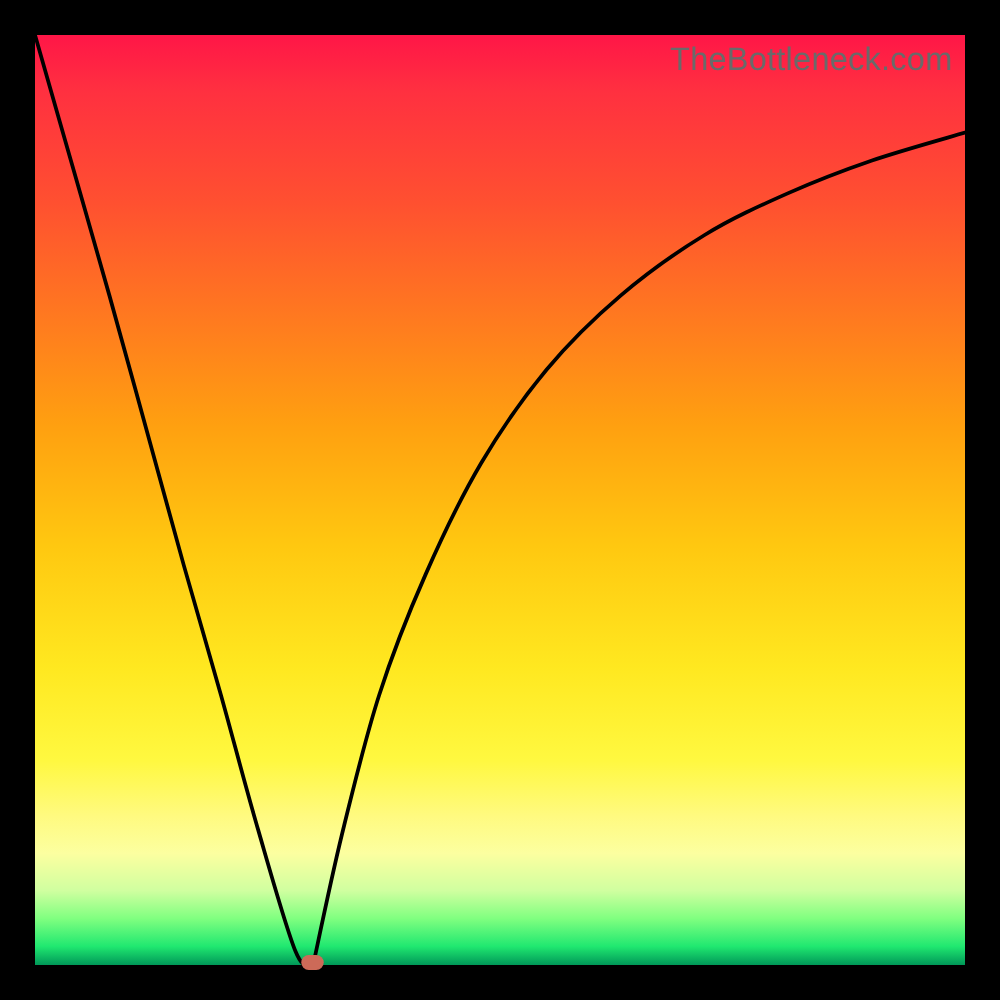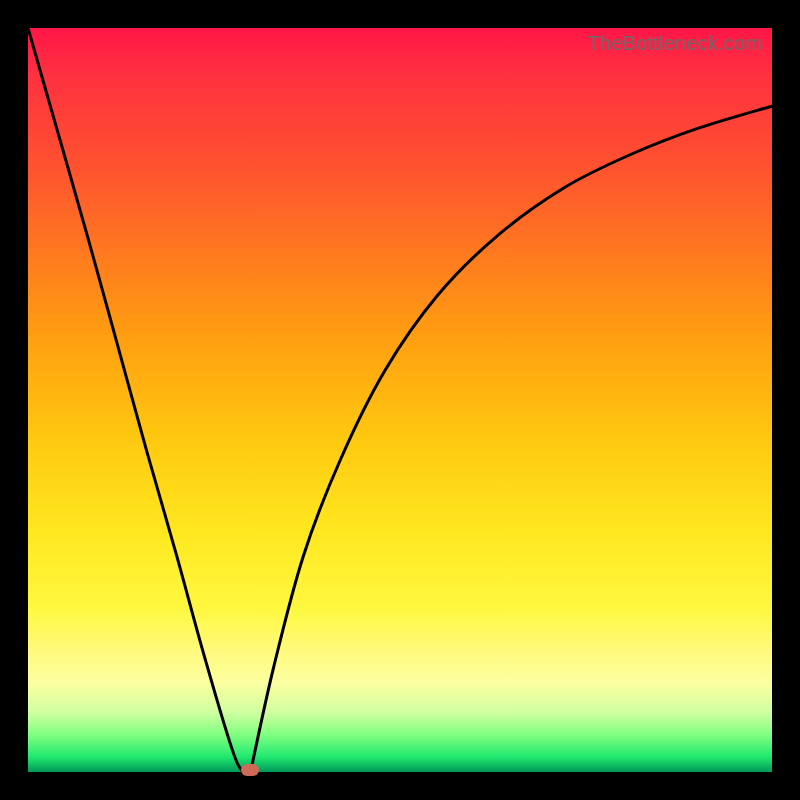--- a/index.html
+++ b/index.html
@@ -32,21 +32,21 @@
       #80ff80 95%,
       #20e870 98%,
       #009858 100%
     );
   }
   .watermark {
     position: absolute;
     top: 4px;
     right: 10px;
     color: #6a6a6a;
-    font-size: 20px;
+    font-size: 26px;
     font-weight: 500;
     letter-spacing: 0.2px;
   }
   svg.curve {
     position: absolute;
     left: 0;
     top: 0;
     width: 744px;
     height: 744px;
   }

